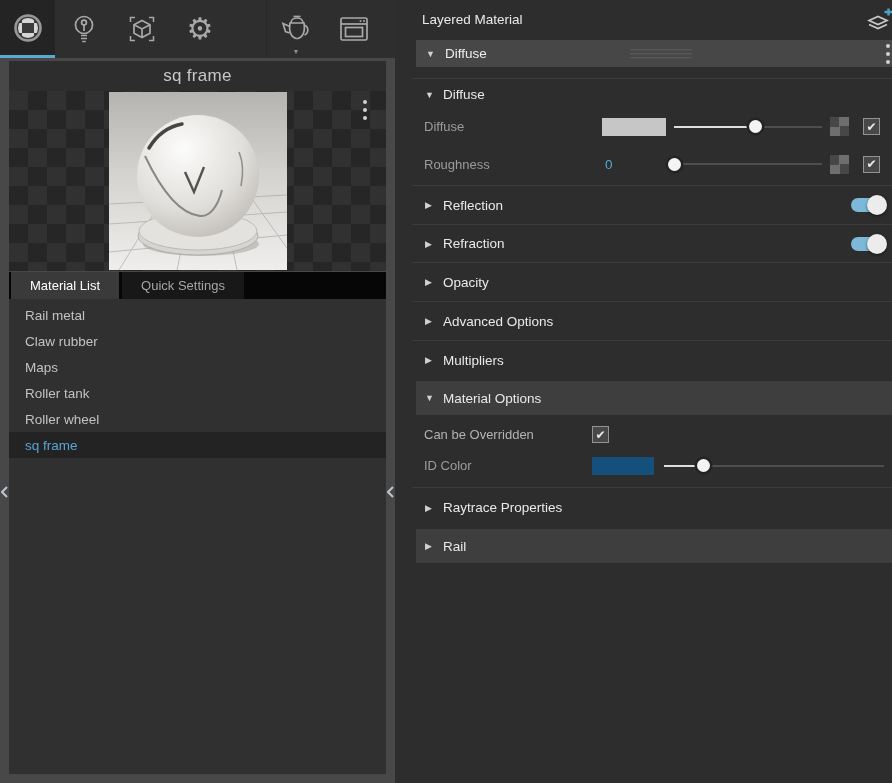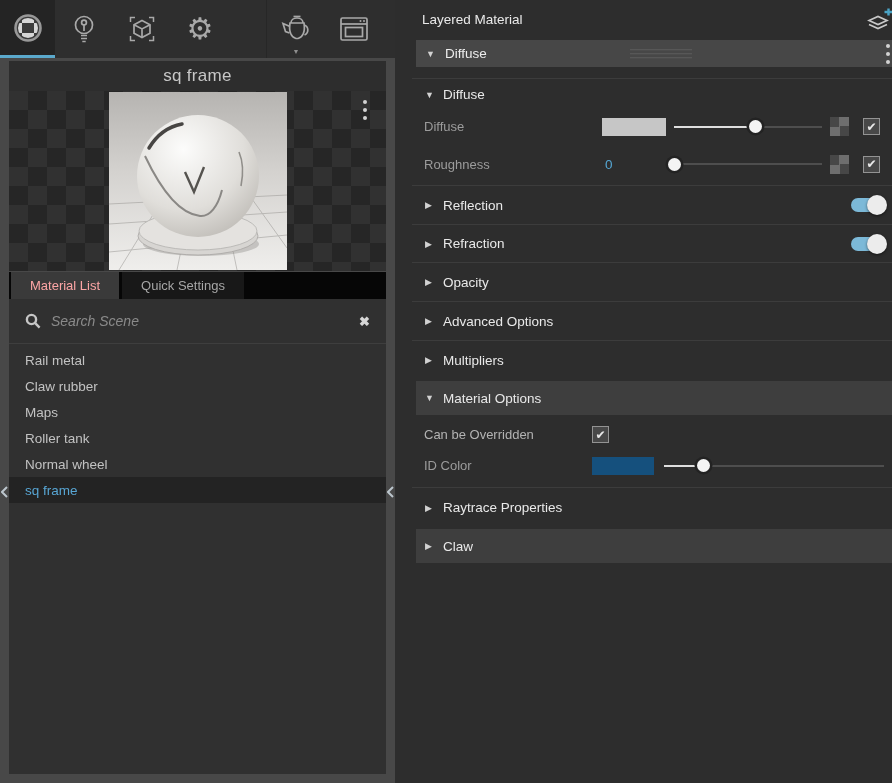--- a/index.html
+++ b/index.html
@@ -22,21 +22,21 @@
   .preview-title { height:30px; display:flex; align-items:center; justify-content:center; font-size:17px; color:#c7c7c7; letter-spacing:.3px; }
   .checker-area { flex:1; display:flex; align-items:center; justify-content:center;
     background:conic-gradient(#262626 0 25%, #313131 0 50%, #262626 0 75%, #313131 0);
     background-size:38px 38px; }
   .kebab { display:flex; flex-direction:column; gap:4px; cursor:pointer; padding:3px; }
   .kebab i { width:4px; height:4px; border-radius:50%; background:#d2d2d2; }
   .preview .kebab { position:absolute; right:16px; top:36px; }
 
   .tabbar { height:27px; background:#060606; display:flex; align-items:stretch; padding-left:2px; flex:none; margin-top:1px; }
   .tab { display:flex; align-items:center; padding:0 19px; font-size:13px; cursor:pointer; white-space:nowrap; }
-  .tab.active { background:#3a3a3a; color:#fca5a5; }
+  .tab.active { background:#3a3a3a; color:#ffffff; }
   .tab.inactive { background:#181818; color:#a6a6a6; margin-left:3px; }
 
   .searchrow { height:45px; background:#303030; display:flex; align-items:center; padding:0 16px; gap:10px; flex:none; border-bottom:1px solid #3e3e3e; }
   .searchrow input { flex:1; background:transparent; border:none; outline:none; font-size:14px; color:#cfcfcf; font-family:"Liberation Sans", sans-serif; }
   .searchrow input::placeholder { color:#8a8a8a; font-style:italic; }
   .clear-x { color:#d6d6d6; font-size:13px; font-weight:bold; cursor:pointer; }
 
   .matlist { flex:1; background:#303030; padding-top:3px; overflow:hidden; }
   .mat { height:26px; display:flex; align-items:center; padding-left:16px; font-size:13.5px; color:#c2c2c2; cursor:pointer; }
   .mat.selected { background:#232323; color:#58a6d4; }
@@ -220,46 +220,36 @@
 
     <div class="tabbar">
       <div class="tab active">
         <span>Material List</span>
       </div>
       <div class="tab inactive">
         <span>Quick Settings</span>
       </div>
     </div>
 
-    <div class="searchrow">
-      <span>
-        <svg width="16" height="16" viewBox="0 0 16 16" fill="none" stroke="#c6c6c6" stroke-width="2.4">
-          <circle cx="6.5" cy="6.5" r="4.6"></circle>
-          <line x1="10.2" y1="10.2" x2="14.6" y2="14.6"></line>
-        </svg>
-      </span>
-      <input placeholder="Search Scene" style="">
-      <span class="clear-x">✖</span>
-    </div>
 
     <div class="matlist">
       <div class="mat">
           <span>Rail metal</span>
         </div>
       <div class="mat">
           <span>Claw rubber</span>
         </div>
       <div class="mat">
           <span>Maps</span>
         </div>
       <div class="mat">
           <span>Roller tank</span>
         </div>
       <div class="mat">
-          <span>Normal wheel</span>
+          <span>Roller wheel</span>
         </div>
       <div class="mat selected">
           <span>sq frame</span>
         </div>
     </div>
 
     <div class="edge-arrow l">
       <svg width="7" height="12" viewBox="0 0 7 12" fill="none" stroke="#bcc6cd" stroke-width="2">
           <polyline points="6,1 1,6 6,11"></polyline>
         </svg>
@@ -392,16 +382,16 @@
 
   <div class="rt-wrap">
     <div class="sec" style="border-top:none;height:39px;">
       <span class="tri">▶</span>
       <span class="sec-title">Raytrace Properties</span>
     </div>
   </div>
 
   <div class="sec hl">
     <span class="tri">▶</span>
-    <span class="sec-title">Claw</span>
+    <span class="sec-title">Rail</span>
   </div>
 
 </div>
 
 </body></html>

